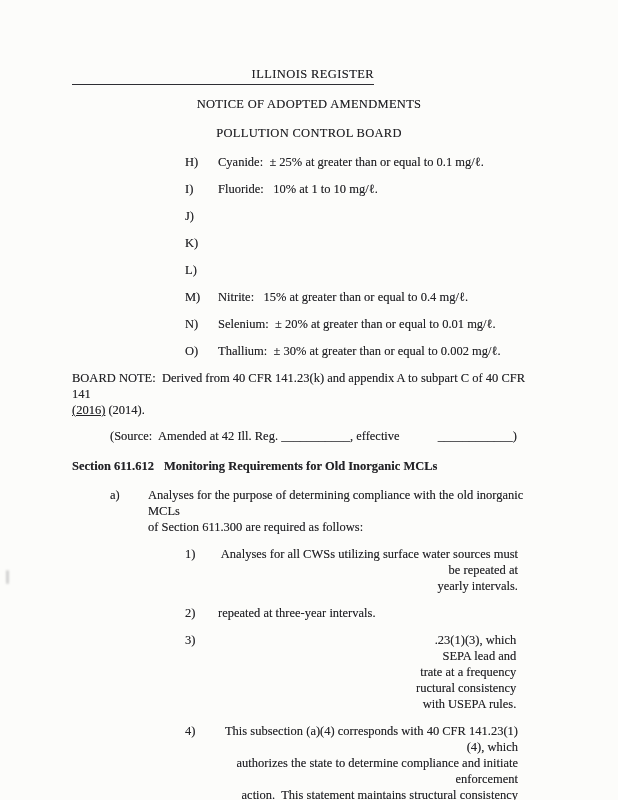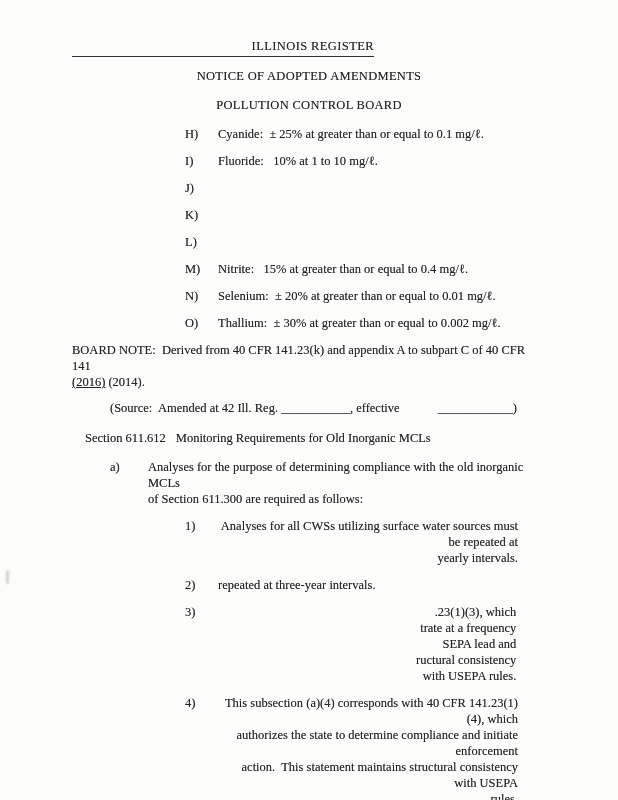--- a/index.html
+++ b/index.html
@@ -9,21 +9,21 @@
   .page {
     position: relative;
     width: 618px;
     height: 800px;
     margin: 0 auto;
     background: #fcfcfa;
     color: #232327;
     font-family: "Liberation Serif", "DejaVu Serif", serif;
     font-size: 12.5px;
     line-height: 16px;
-    padding: 38px 72px 0 72px;
+    padding: 66px 72px 0 72px;
     overflow: hidden;
     text-shadow: 0 0 0.4px rgba(35,35,39,0.45);
   }
 
   [data-bind] { white-space: pre-wrap; }
 
   
   .register-rule {
     width: 302px;
     border-bottom: 1.2px solid #2e2e33;
@@ -38,21 +38,21 @@
   
   .mcl-list { margin-top: 13px; }
   .mcl-item { display: flex; margin-left: 113px; margin-bottom: 11px; }
   .mcl-label { width: 33px; flex: none; }
 
   
   .board-note { margin: 10px 0 0 0; }
   .underlined { text-decoration: underline; }
   .source-line { margin: 10px 0 12px 38px; }
   .source-blank2 { display: inline-block; margin-left: 38px; }
-  .section-heading { margin: 14px 0 0 13px; font-weight: normal; }
+  .section-heading { margin: 14px 0 0 0; font-weight: bold; }
   .section-number { margin-right: 10px; }
 
   
   .outline-row { display: flex; }
   .level-a { margin-top: 13px; margin-left: 38px; }
   .level-a > .outline-label { width: 38px; flex: none; }
   .level-1 { margin-top: 11px; margin-left: 113px; }
   .level-1 > .outline-label { width: 33px; flex: none; }
   .outline-text { max-width: 402px; }
   .level-1 .outline-text { max-width: 300px; text-align: right; }
@@ -144,22 +144,22 @@
     <span class="outline-label" data-bind="sub_item_2.label">2)</span>
     <div class="outline-text">
       <div data-bind="sub_item_2.line2">repeated at three-year intervals.</div>
     </div>
   </div>
 
   <div class="outline-row level-1">
     <span class="outline-label" data-bind="sub_item_3.label">3)</span>
     <div class="outline-text">
       <div class="frag-line"><span class="ghost" style="width:195px"></span><span data-bind="sub_item_3.fragments.0">.23(1)(3), which</span></div>
+      <div class="frag-line"><span class="ghost" style="width:222px"></span><span data-bind="sub_item_3.fragments.2">SEPA lead and</span></div>
       <div class="frag-line"><span class="ghost" style="width:200px"></span><span data-bind="sub_item_3.fragments.1">trate at a frequency</span></div>
-      <div class="frag-line"><span class="ghost" style="width:222px"></span><span data-bind="sub_item_3.fragments.2">SEPA lead and</span></div>
       <div class="frag-line"><span class="ghost" style="width:198px"></span><span data-bind="sub_item_3.fragments.3">ructural consistency</span></div>
       <div data-bind="sub_item_3.last_line">with USEPA rules.</div>
     </div>
   </div>
 
   <div class="outline-row level-1">
     <span class="outline-label" data-bind="sub_item_4.label">4)</span>
     <div class="outline-text" data-bind="sub_item_4.text">This subsection (a)(4) corresponds with 40 CFR 141.23(1)(4), which
 authorizes the state to determine compliance and initiate enforcement
 action.  This statement maintains structural consistency with USEPA

